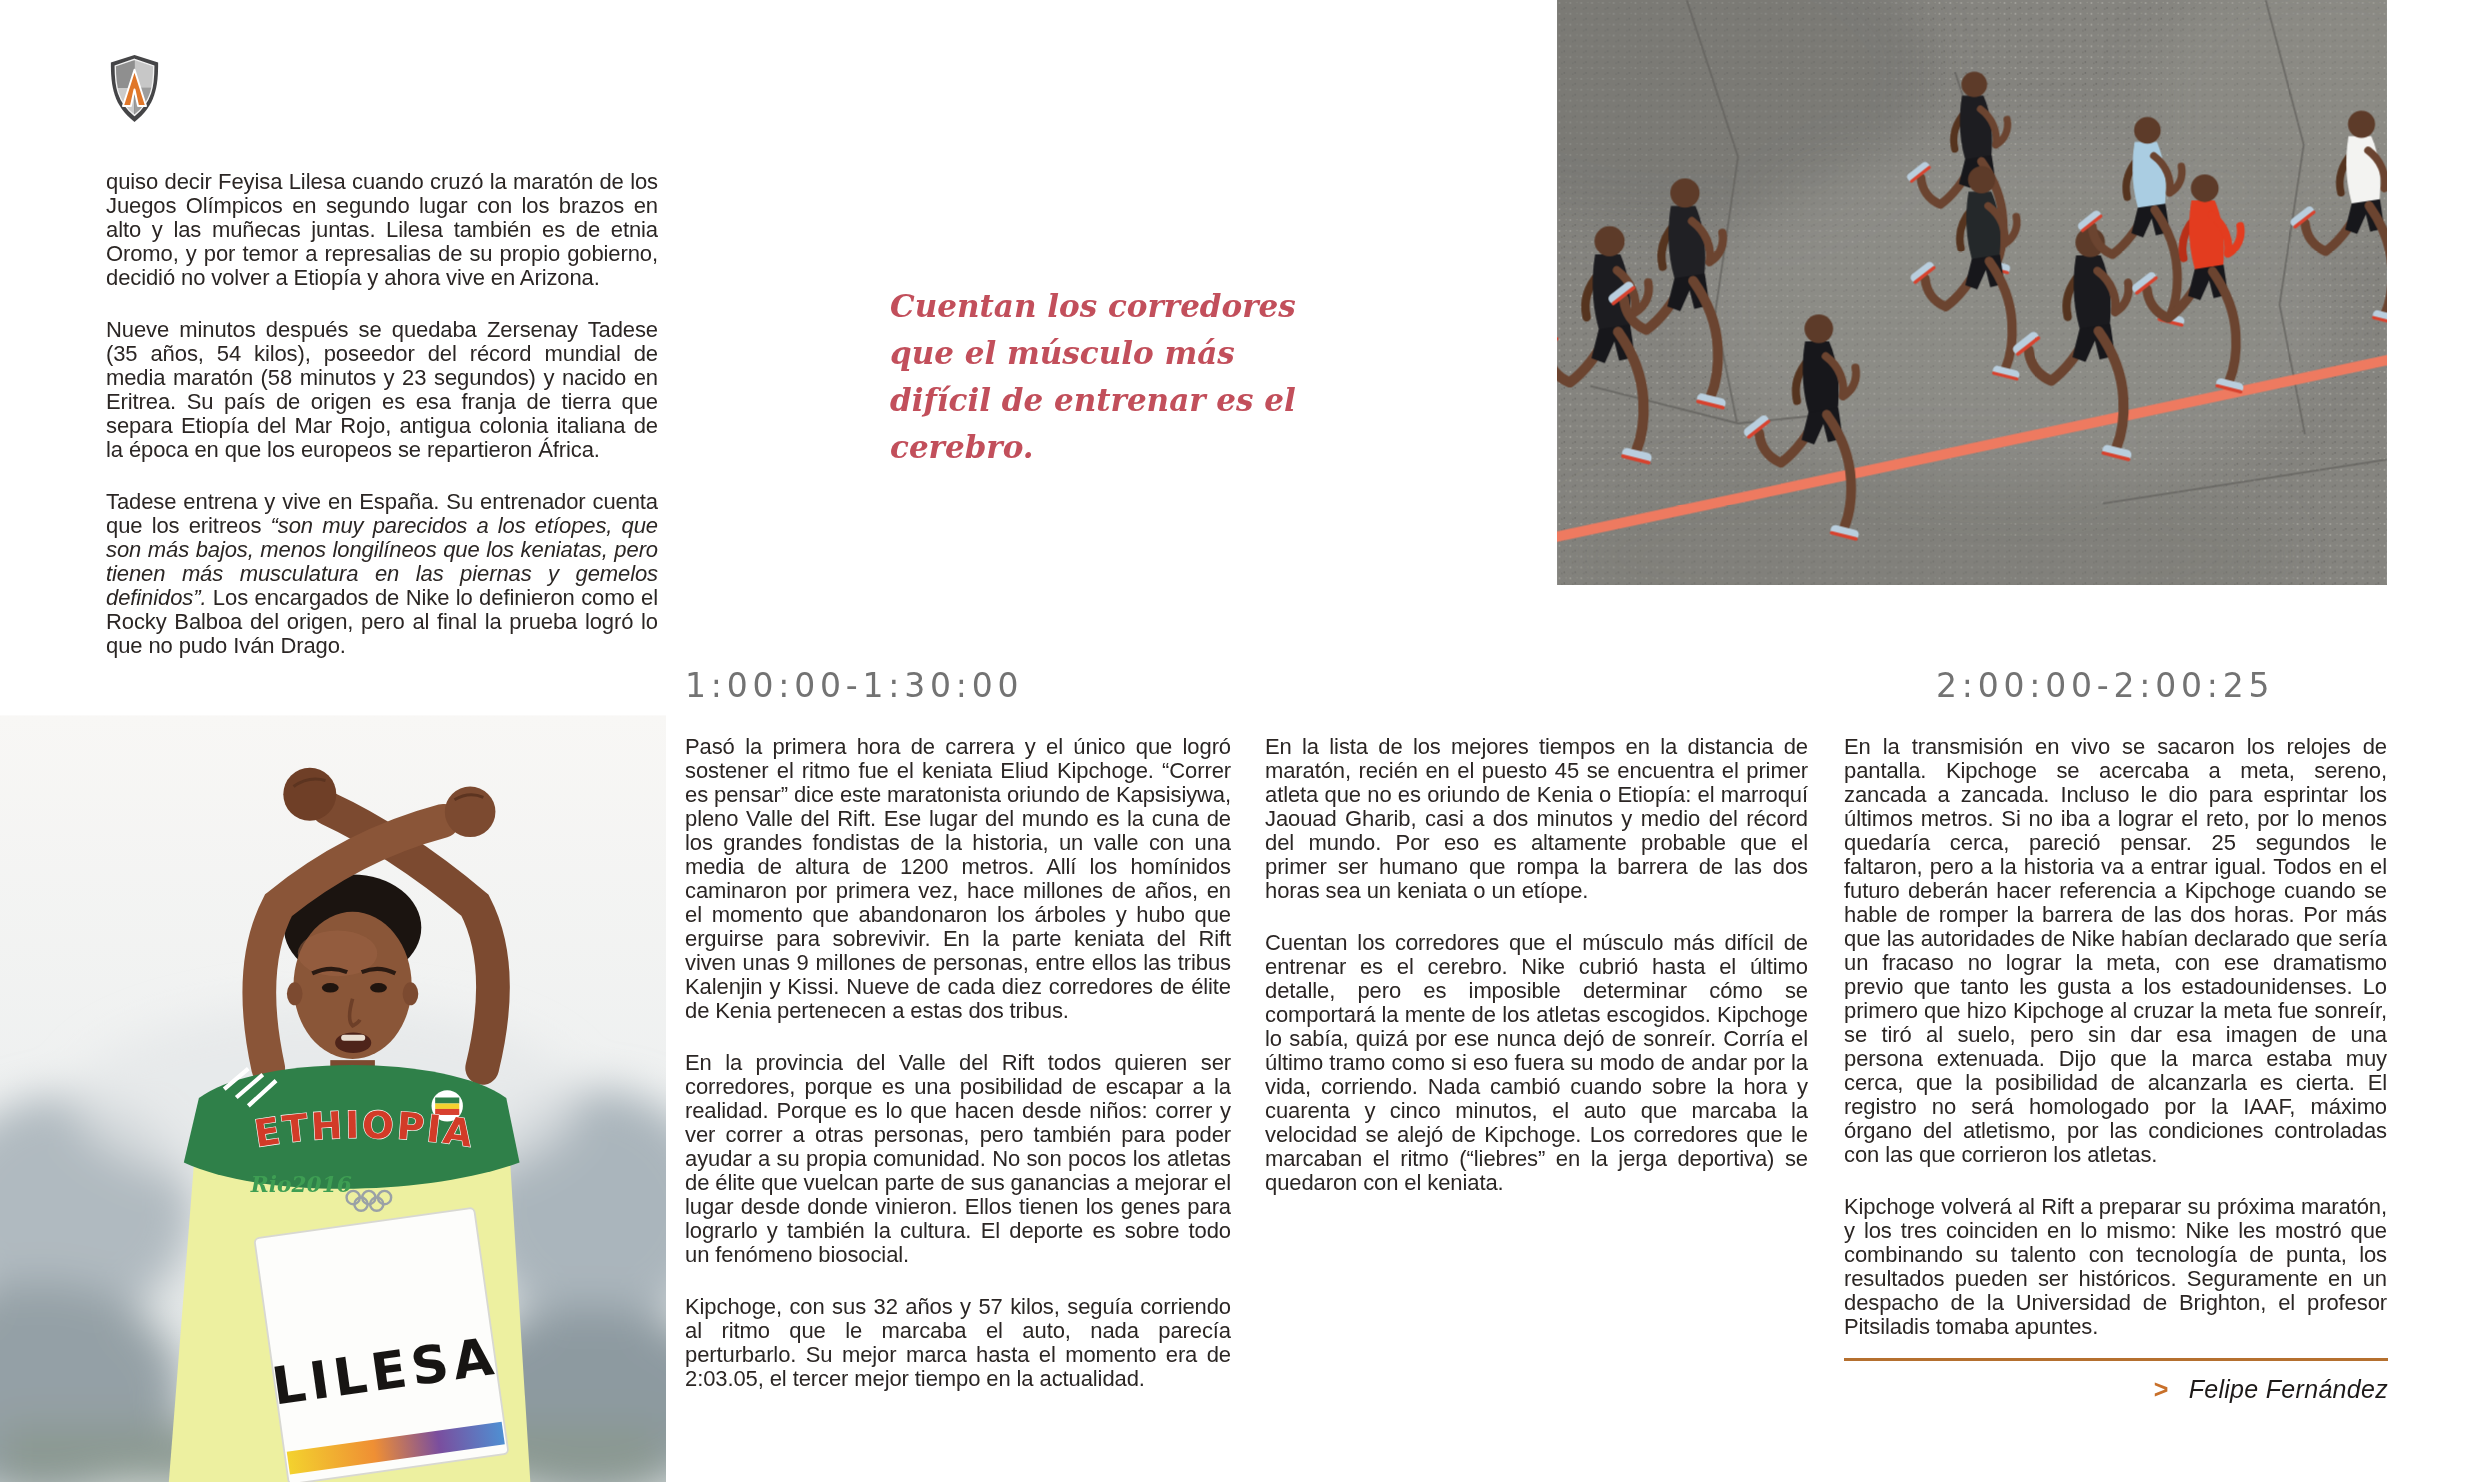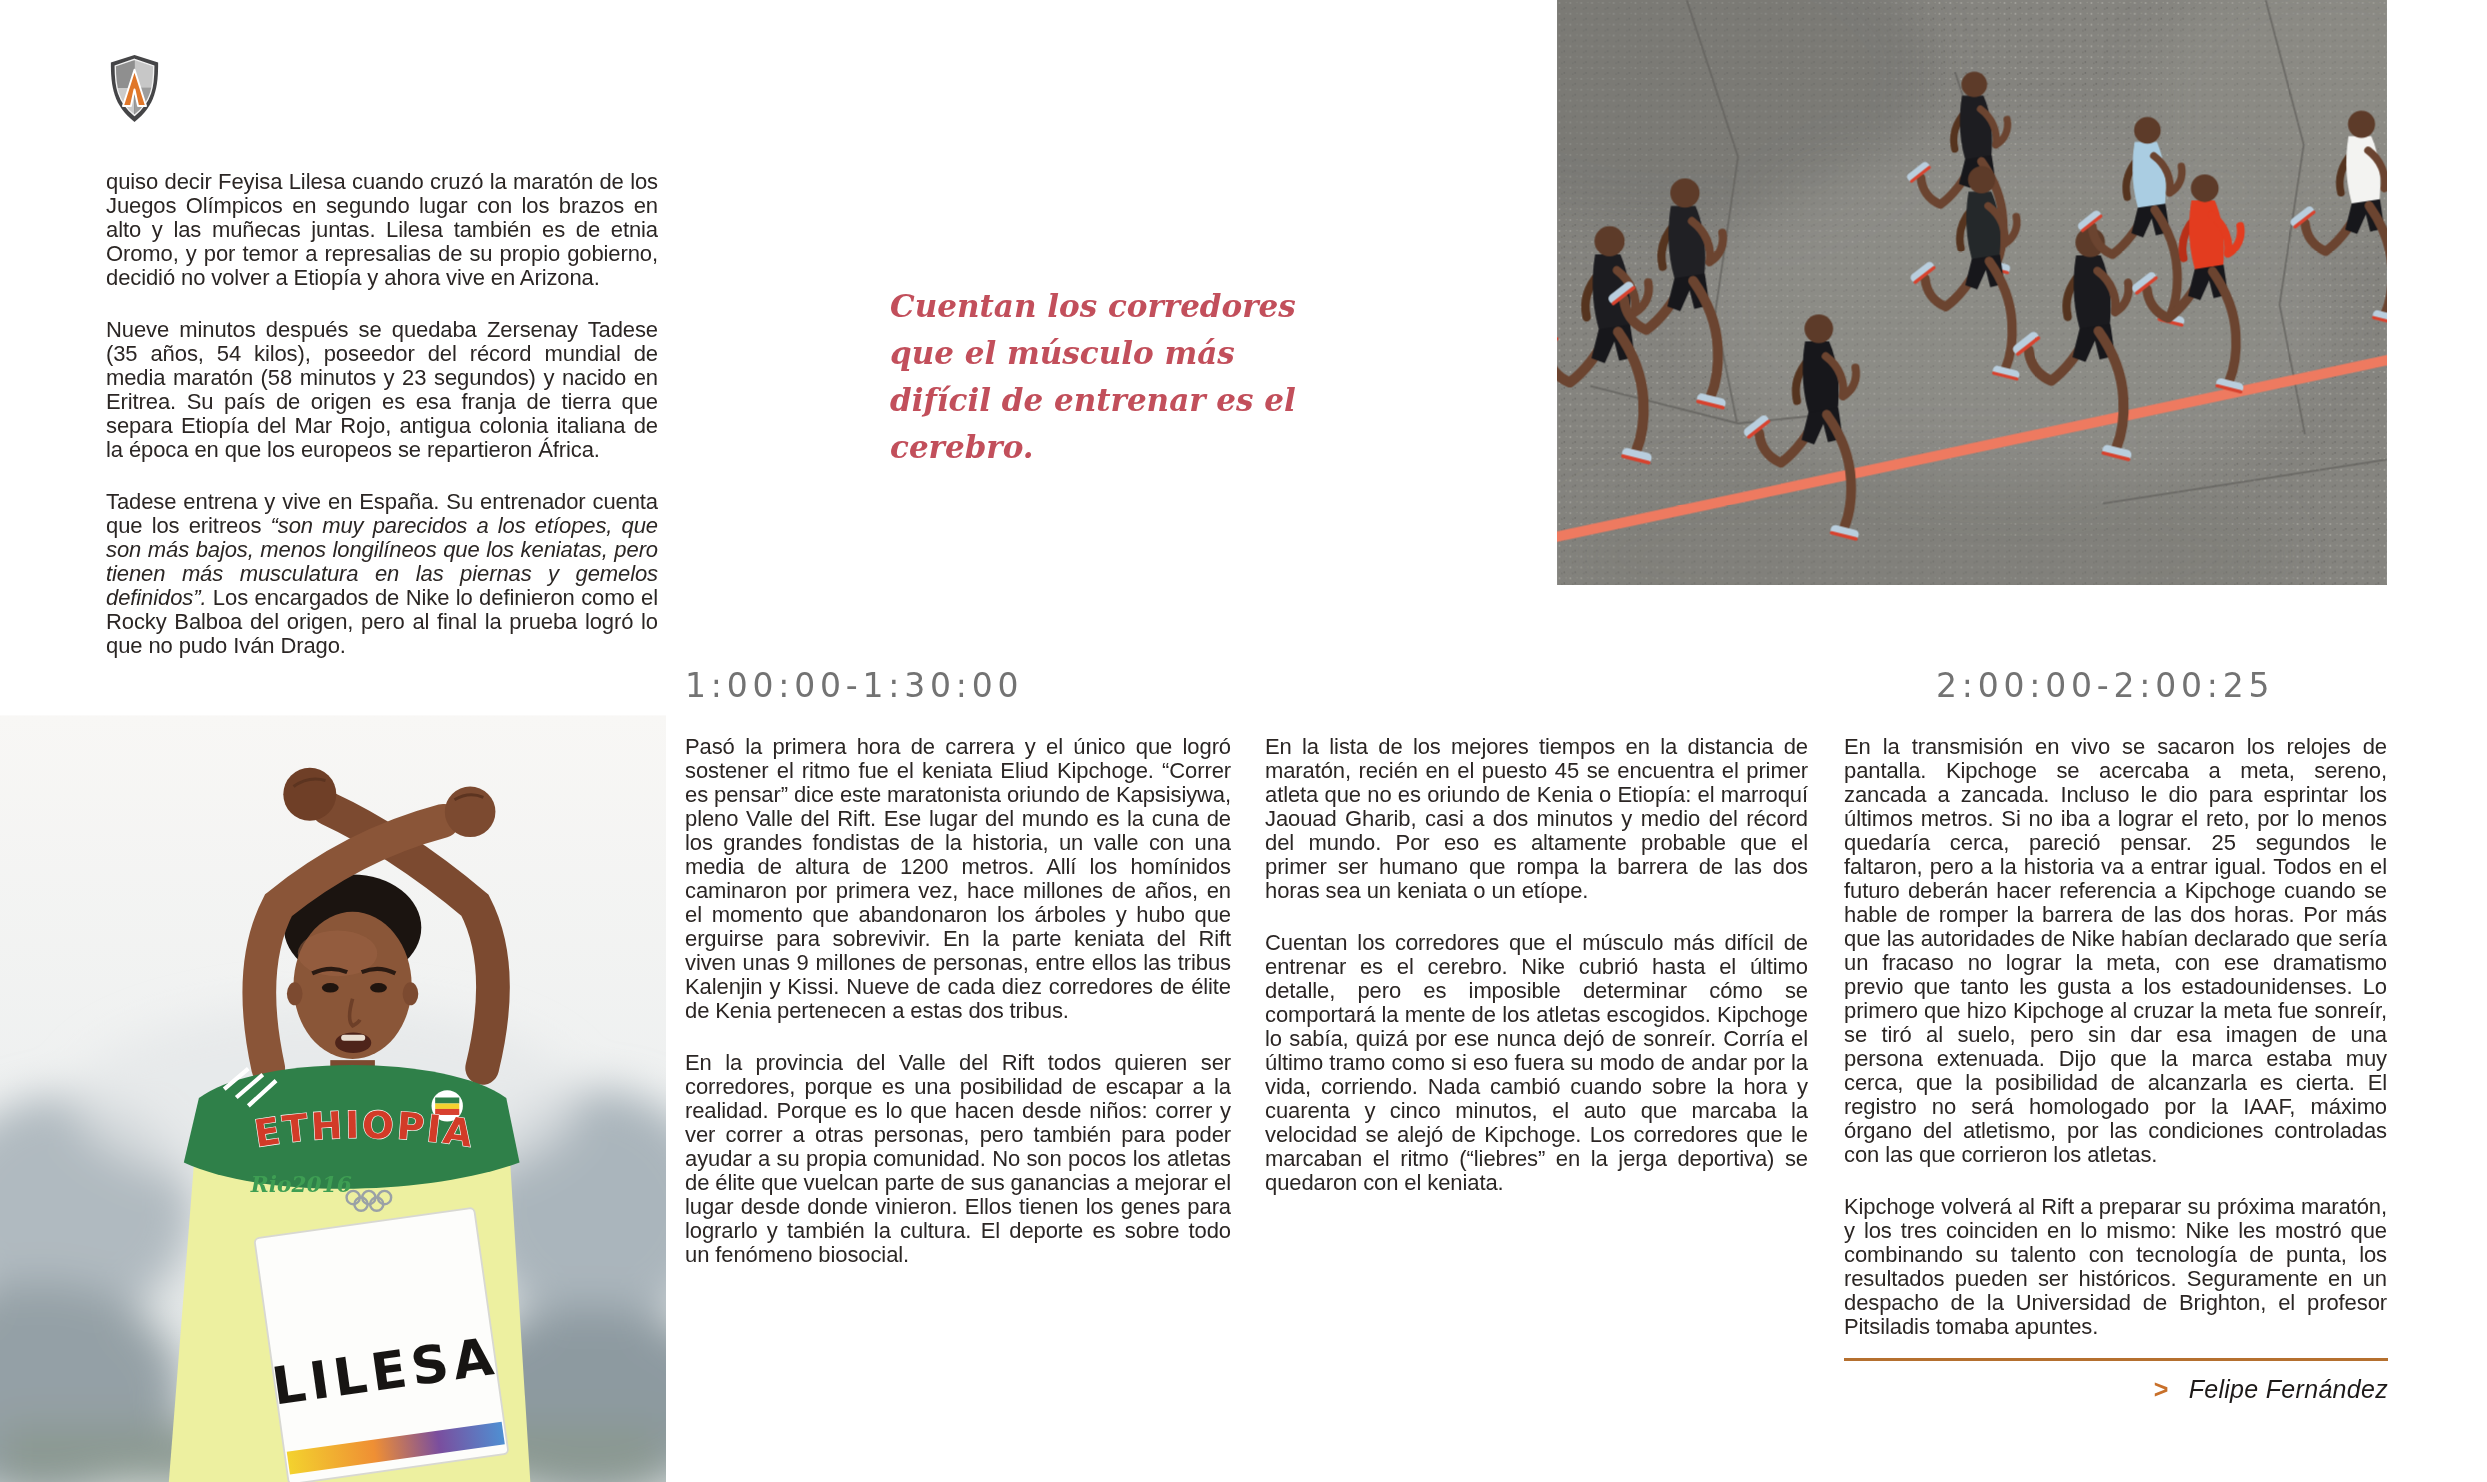--- a/index.html
+++ b/index.html
@@ -206,20 +206,21 @@
           <rect x="452" y="1198" width="360" height="38" fill="url(#rioStrip)"></rect>
         </g>
       </g>
     </svg>
   </div>
 
   <div class="section-header" style="left:685px;">1:00:00-1:30:00</div>
   <div class="section-body bodytext" style="left:685px;width:546px;">
     <p>Pasó la primera hora de carrera y el único que logró sostener el ritmo fue el keniata Eliud Kipchoge. “Correr es pensar” dice este maratonista oriundo de Kapsisiywa, pleno Valle del Rift. Ese lugar del mundo es la cuna de los grandes fondistas de la historia, un valle con una media de altura de 1200 metros. Allí los homínidos caminaron por primera vez, hace millones de años, en el momento que abandonaron los árboles y hubo que erguirse para sobrevivir. En la parte keniata del Rift viven unas 9 millones de personas, entre ellos las tribus Kalenjin y Kissi. Nueve de cada diez corredores de élite de Kenia pertenecen a estas dos tribus.</p>
     <p>En la provincia del Valle del Rift todos quieren ser corredores, porque es una posibilidad de escapar a la realidad. Porque es lo que hacen desde niños: correr y ver correr a otras personas, pero también para poder ayudar a su propia comunidad. No son pocos los atletas de élite que vuelcan parte de sus ganancias a mejorar el lugar desde donde vinieron. Ellos tienen los genes para lograrlo y también la cultura. El deporte es sobre todo un fenómeno biosocial.</p>
+    <p>Kipchoge, con sus 32 años y 57 kilos, seguía corriendo al ritmo que le marcaba el auto, nada parecía perturbarlo. Su mejor marca hasta el momento era de 2:03.05, el tercer mejor tiempo en la actualidad.</p>
   </div>
 
   <div class="section-body bodytext" style="left:1265px;width:543px;">
     <p>En la lista de los mejores tiempos en la distancia de maratón, recién en el puesto 45 se encuentra el primer atleta que no es oriundo de Kenia o Etiopía: el marroquí Jaouad Gharib, casi a dos minutos y medio del récord del mundo. Por eso es altamente probable que el primer ser humano que rompa la barrera de las dos horas sea un keniata o un etíope.</p>
     <p>Cuentan los corredores que el músculo más difícil de entrenar es el cerebro. Nike cubrió hasta el último detalle, pero es imposible determinar cómo se comportará la mente de los atletas escogidos. Kipchoge lo sabía, quizá por ese nunca dejó de sonreír. Corría el último tramo como si eso fuera su modo de andar por la vida, corriendo. Nada cambió cuando sobre la hora y cuarenta y cinco minutos, el auto que marcaba la velocidad se alejó de Kipchoge. Los corredores que le marcaban el ritmo (“liebres” en la jerga deportiva) se quedaron con el keniata.</p>
   </div>
 
   <div class="section-header" style="left:1936px;">2:00:00-2:00:25</div>
   <div class="section-body bodytext" style="left:1844px;width:543px;">
     <p>En la transmisión en vivo se sacaron los relojes de pantalla. Kipchoge se acercaba a meta, sereno, zancada a zancada. Incluso le dio para esprintar los últimos metros. Si no iba a lograr el reto, por lo menos quedaría cerca, pareció pensar. 25 segundos le faltaron, pero a la historia va a entrar igual. Todos en el futuro deberán hacer referencia a Kipchoge cuando se hable de romper la barrera de las dos horas. Por más que las autoridades de Nike habían declarado que sería un fracaso no lograr la meta, con ese dramatismo previo que tanto les gusta a los estadounidenses. Lo primero que hizo Kipchoge al cruzar la meta fue sonreír, se tiró al suelo, pero sin dar esa imagen de una persona extenuada. Dijo que la marca estaba muy cerca, que la posibilidad de alcanzarla es cierta. El registro no será homologado por la IAAF, máximo órgano del atletismo, por las condiciones controladas con las que corrieron los atletas.</p>

